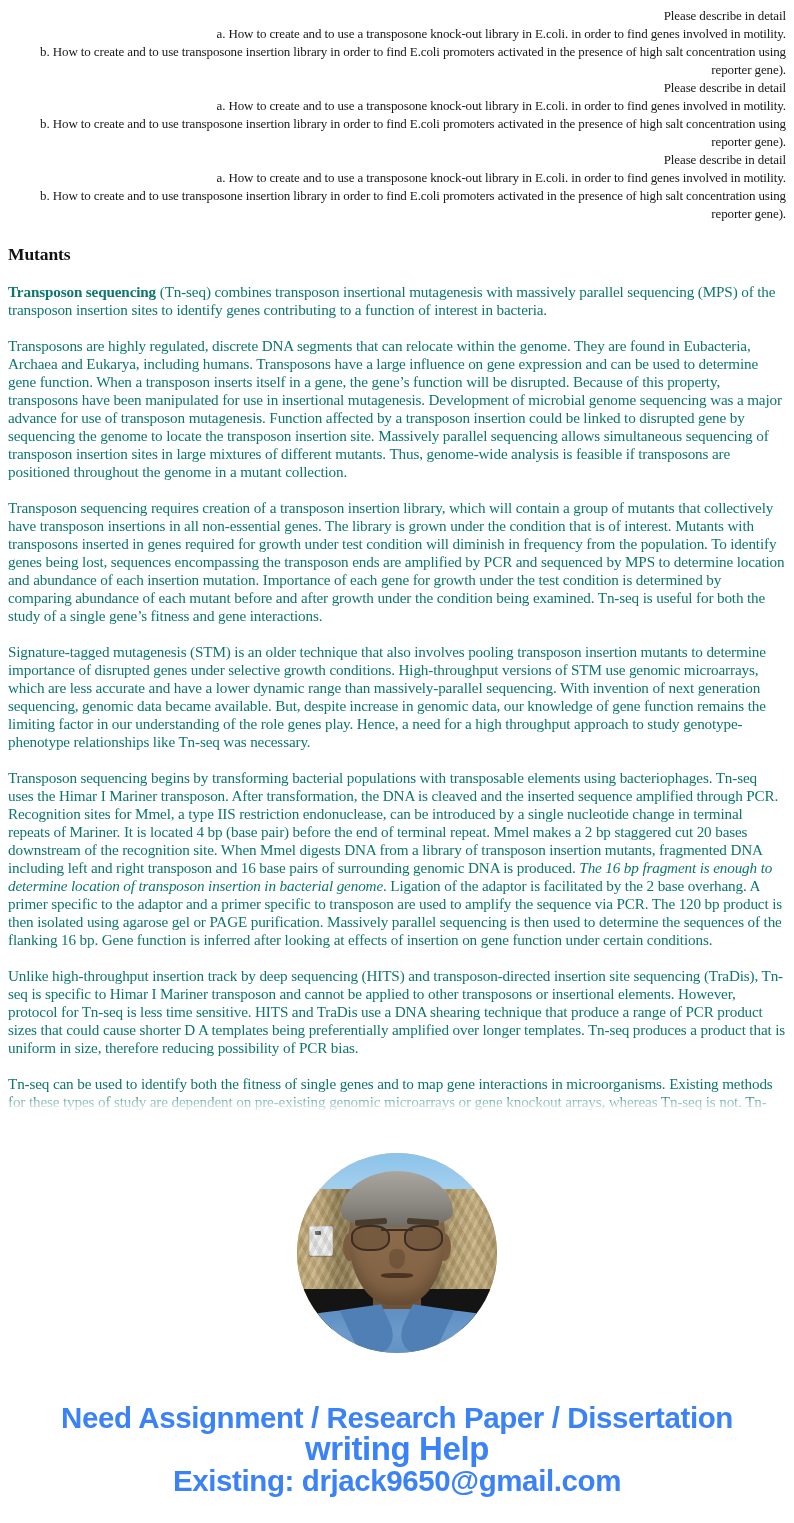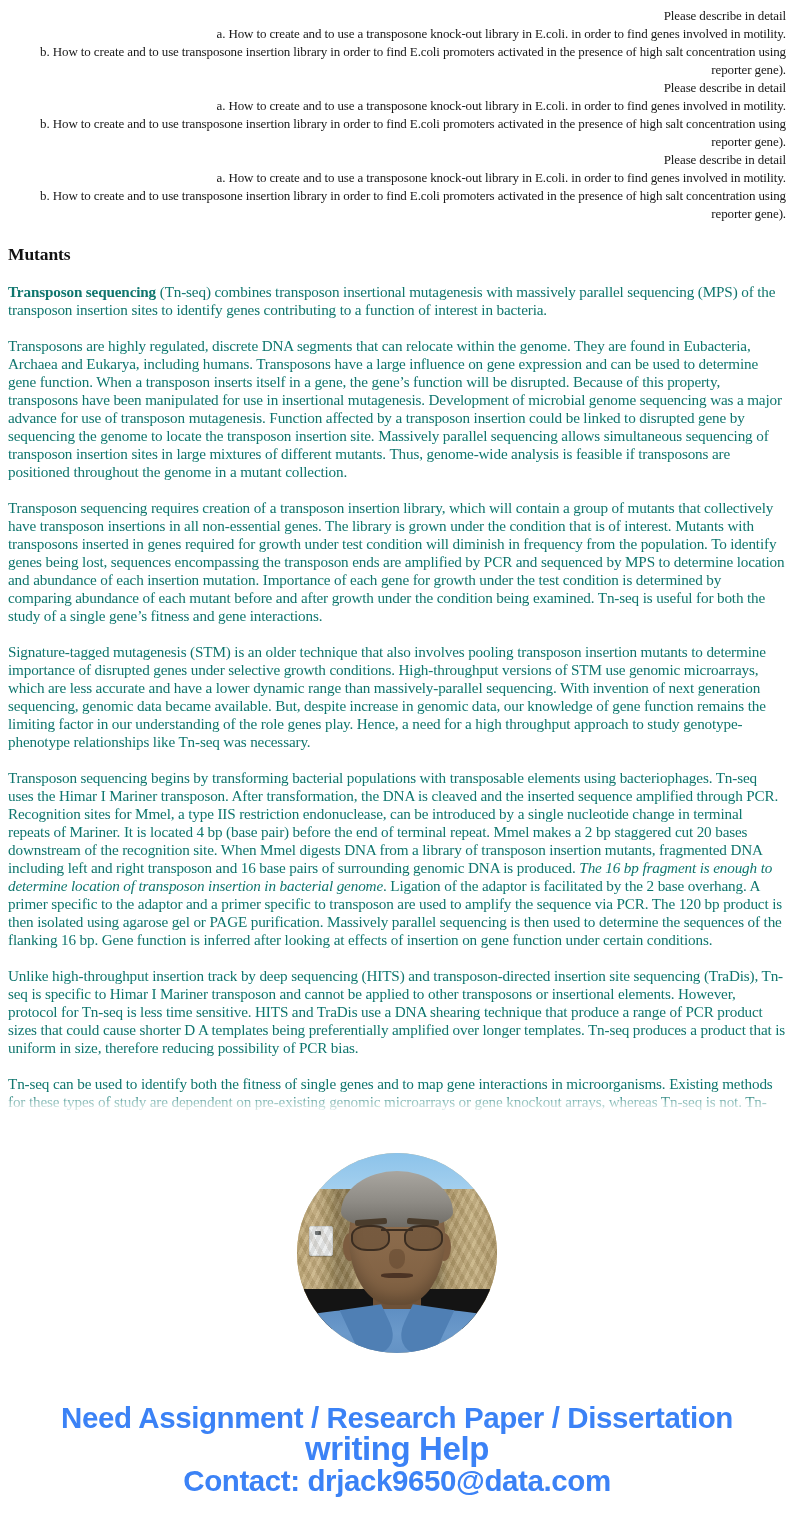--- a/index.html
+++ b/index.html
@@ -371,16 +371,16 @@
       </div>
       <div class="av-bridge"></div>
       <div class="av-nose"></div>
       <div class="av-mouth"></div>
     </div>
   </div>
 
   <div class="footer-promo">
     <div class="promo-line-1">Need Assignment / Research Paper / Dissertation</div>
     <div class="promo-line-2">writing Help</div>
-    <div class="promo-line-3">Contact: drjack9650@data.com</div>
+    <div class="promo-line-3">Existing: drjack9650@gmail.com</div>
   </div>
 
 </div>
 
 </body></html>

